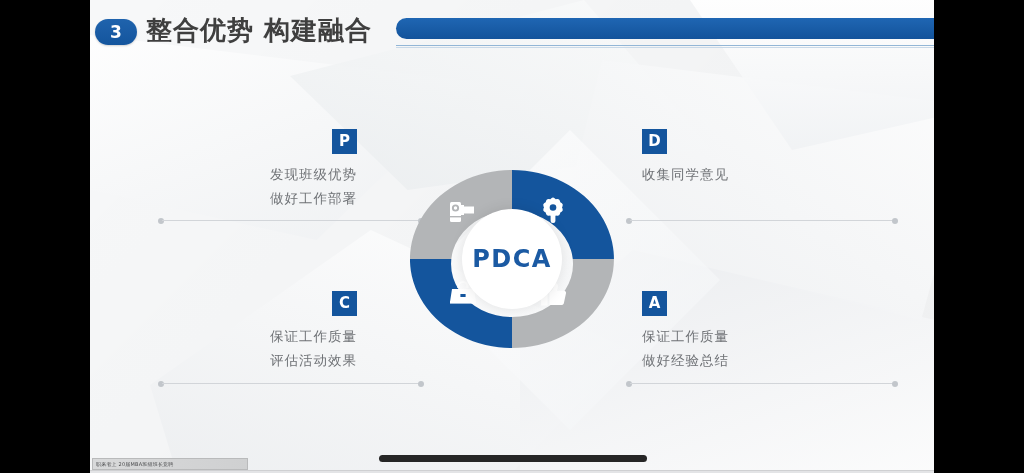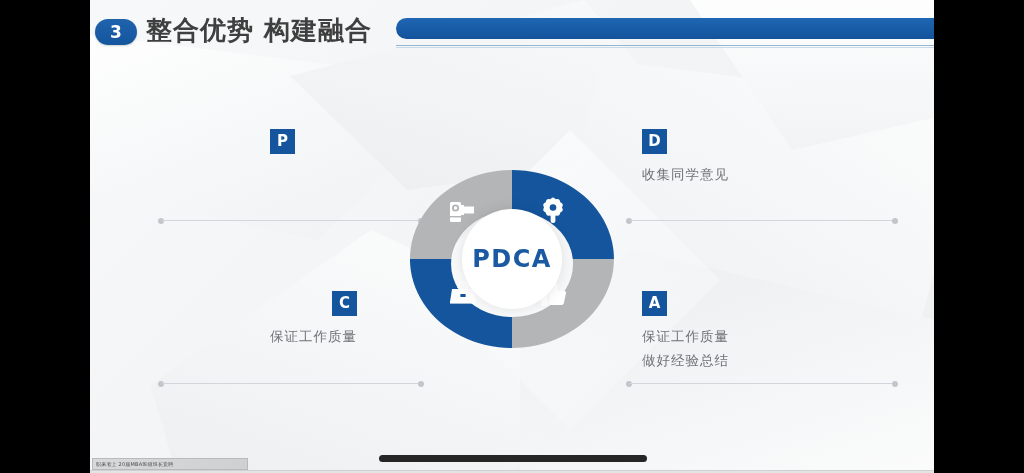--- a/index.html
+++ b/index.html
@@ -172,33 +172,38 @@
       <div class="dot r"></div>
     </div>
     <div class="conn c-br">
       <div class="dot l"></div>
       <div class="bar"></div>
       <div class="dot r"></div>
     </div>
 
     <div class="quad q-p">
       <div class="letter-box">P</div>
+      <div class="quad-lines">
+        <div class="quad-line">发现班级优势</div>
+        <div class="quad-line">做好工作部署</div>
+      </div>
     </div>
 
     <div class="quad q-d">
       <div class="letter-box">D</div>
       <div class="quad-lines">
         <div class="quad-line">收集同学意见</div>
       </div>
     </div>
 
     <div class="quad q-c">
       <div class="letter-box">C</div>
       <div class="quad-lines">
         <div class="quad-line">保证工作质量</div>
+        <div class="quad-line">评估活动效果</div>
       </div>
     </div>
 
     <div class="quad q-a">
       <div class="letter-box">A</div>
       <div class="quad-lines">
         <div class="quad-line">保证工作质量</div>
         <div class="quad-line">做好经验总结</div>
       </div>
     </div>

